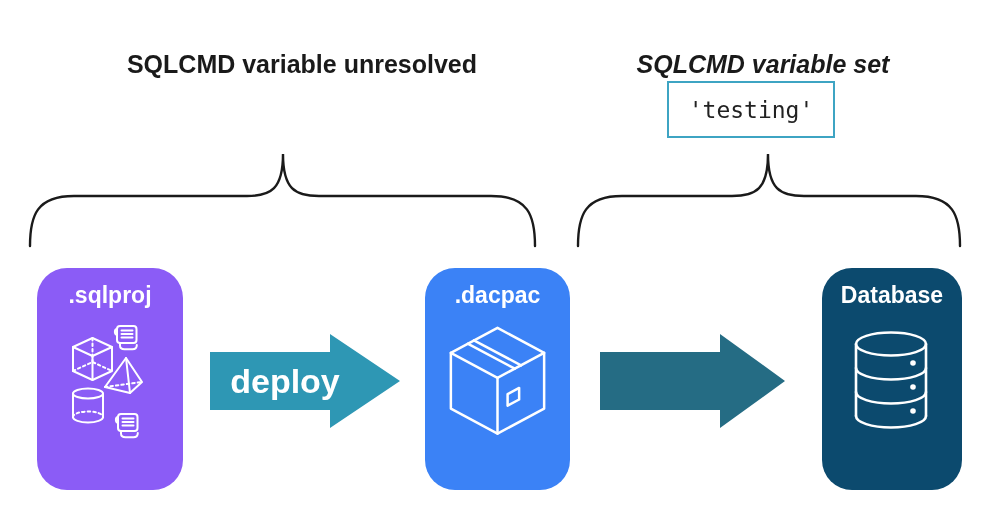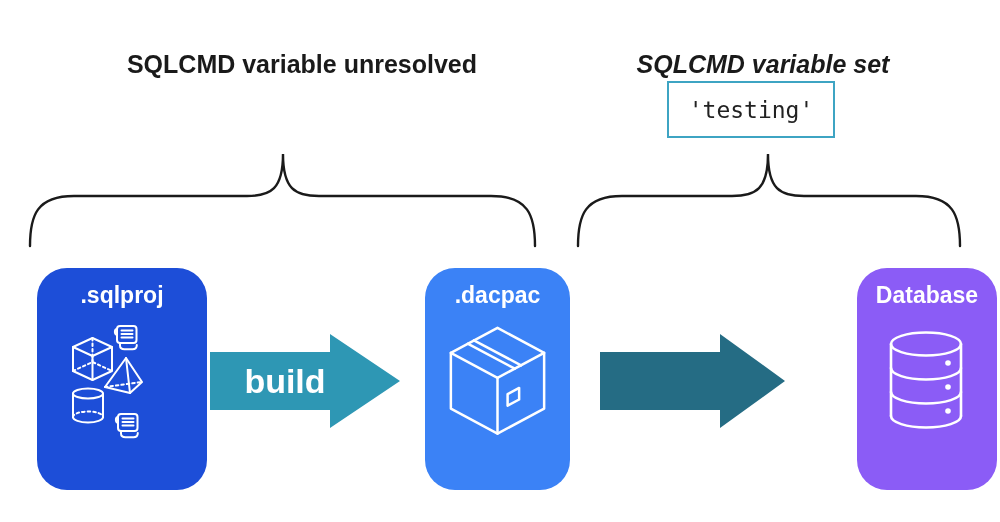--- a/index.html
+++ b/index.html
@@ -51,21 +51,21 @@
     <span class="code">'testing'</span>
   </div>
 
   <svg class="braces" width="1000" height="522" viewBox="0 0 1000 522">
     <path d="M 30 246 C 30 215 37 196 74 196 L 247 196 C 271 196 283 189 283 154
              C 283 189 295 196 319 196 L 491 196 C 528 196 535 215 535 246" fill="none" stroke="#1a1a1a" stroke-width="2.4" stroke-linecap="round"></path>
     <path d="M 578 246 C 578 215 585 196 622 196 L 732 196 C 756 196 768 189 768 154
              C 768 189 780 196 804 196 L 916 196 C 953 196 960 215 960 246" fill="none" stroke="#1a1a1a" stroke-width="2.4" stroke-linecap="round"></path>
   </svg>
 
-  <div class="card" id="card-sqlproj" style="background-color: #1d4ed8; padding-left: 24px;">
+  <div class="card" id="card-sqlproj" style="background-color: #8b5cf6;">
     <div class="card-label">.sqlproj</div>
     <svg class="card-icon" id="icon-sqlproj" width="72" height="120" viewBox="0 0 72 120" fill="none" stroke="#ffffff" stroke-width="2" stroke-linecap="round" stroke-linejoin="round">
       <defs>
         <g id="scr">
           <rect x="4" y="2" width="19.5" height="17" rx="3"></rect>
           <path d="M4,5 C1.2,5 1.2,10.8 4,10.8"></path>
           <line x1="8.5" y1="6.5" x2="19.5" y2="6.5"></line>
           <line x1="8.5" y1="10" x2="19.5" y2="10"></line>
           <line x1="8.5" y1="13.5" x2="19.5" y2="13.5"></line>
           <path d="M7,19 L7,21.5 C7,24.2 9,25.3 11.5,25.3 L19.5,25.3 C22.3,25.3 23.8,23.6 23.8,21"></path>
@@ -89,38 +89,38 @@
         <path d="M2,94 A15,5.5 0 0 0 32,94"></path>
         <path d="M2,94 A15,5.5 0 0 1 32,94" stroke-dasharray="2.5,3"></path>
       </g>
       <use href="#scr" x="43" y="89"></use>
     </svg>
   </div>
 
   <svg class="arrow-svg" id="arrow-build" width="200" height="102" viewBox="0 0 200 102">
     <polygon points="5,22 125,22 125,4 195,51 125,98 125,80 5,80" fill="#2e97b4"></polygon>
   </svg>
-  <div class="arrow-label" id="arrow-label-build">build</div>
+  <div class="arrow-label" id="arrow-label-build">deploy</div>
 
   <div class="card" id="card-dacpac" style="background-color: #3b82f6;">
     <div class="card-label">.dacpac</div>
     <svg class="card-icon" id="icon-dacpac" width="105" height="125" viewBox="0 0 105 130" fill="none" stroke="#ffffff" stroke-width="2.6" stroke-linecap="round" stroke-linejoin="round">
       <path d="M52.5,4 L101,30 L101,88 L52.5,114 L4,88 L4,30 Z"></path>
       <path d="M4,30 L52.5,56 L101,30"></path>
       <path d="M52.5,56 L52.5,114"></path>
       <path d="M28,17 L77,43 M21.5,20.5 L70.5,46.5"></path>
       <path d="M63,73 L75,66.5 L75,78.5 L63,85 Z"></path>
     </svg>
   </div>
 
   <svg class="arrow-svg" id="arrow-deploy" width="200" height="102" viewBox="0 0 200 102">
     <polygon points="5,22 125,22 125,4 190,51 125,98 125,80 5,80" fill="#256c84"></polygon>
   </svg>
 
-  <div class="card" id="card-database" style="background-color: #8b5cf6; margin-left: 35px;">
+  <div class="card" id="card-database" style="background-color: #0c4a6e;">
     <div class="card-label">Database</div>
     <svg class="card-icon" id="icon-database" width="76" height="100" viewBox="0 0 76 100" fill="none" stroke="#ffffff" stroke-width="2.6" stroke-linecap="round">
       <ellipse cx="38" cy="14" rx="35" ry="11.5"></ellipse>
       <path d="M3,14 L3,86 M73,14 L73,86"></path>
       <path d="M3,86 A35,11.5 0 0 0 73,86"></path>
       <path d="M3,38 A35,11.5 0 0 0 73,38 M3,62 A35,11.5 0 0 0 73,62"></path>
       <circle cx="60" cy="33" r="2.8" fill="#ffffff" stroke="none"></circle>
       <circle cx="60" cy="57" r="2.8" fill="#ffffff" stroke="none"></circle>
       <circle cx="60" cy="81" r="2.8" fill="#ffffff" stroke="none"></circle>
     </svg>

